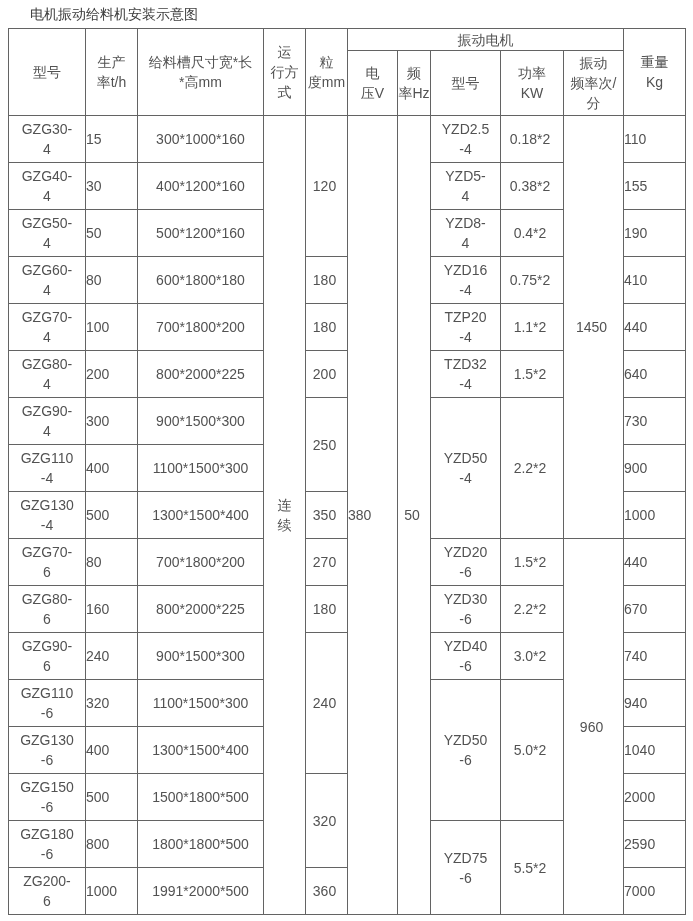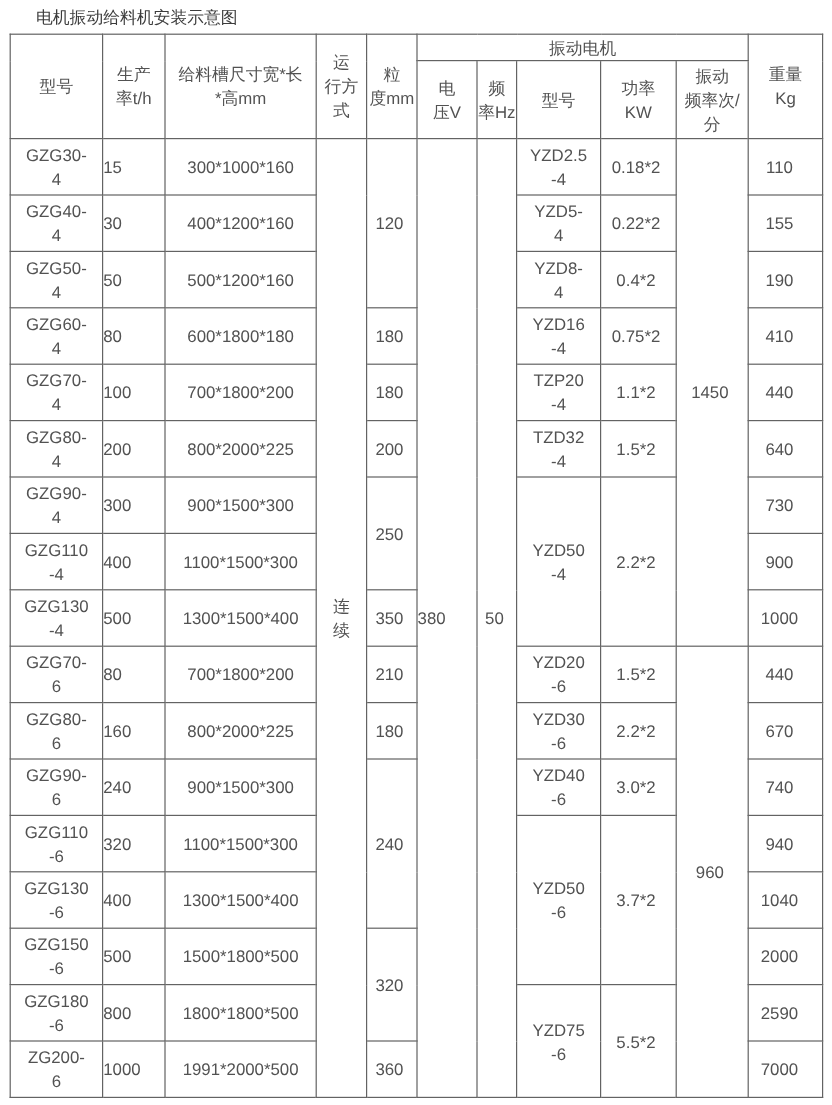--- a/index.html
+++ b/index.html
@@ -21,21 +21,21 @@
     font-size:14px; font-weight:normal; color:#525252;
     line-height:20px; padding:0;
     text-align:center; vertical-align:middle;
     white-space:pre-line; overflow:hidden;
   }
   thead tr.grp-row { height:22px; }
   thead tr.sub-row { height:65px; }
   tbody tr { height:47px; }
   td.num  { text-align:left; padding-right:8px; }
   td.num-t{ padding-right:4px; }
-  td.num-w{ text-align:center; padding-right:10px; }
+  td.num-w{ text-align:left; padding-right:10px; }
 </style>
 </head>
 <body>
 
 <div class="page">
   <div class="title">电机振动给料机安装示意图</div>
 
   <table class="spec">
     <colgroup>
       <col style="width:77px">
@@ -96,21 +96,21 @@
         <td rowspan="9" class="num-t">1450</td>
         <td class="num-w">110</td>
       </tr>
       <tr>
         <td>GZG40-
 4</td>
         <td class="num">30</td>
         <td>400*1200*160</td>
         <td>YZD5-
 4</td>
-        <td class="num-t">0.22*2</td>
+        <td class="num-t">0.38*2</td>
         <td class="num-w">155</td>
       </tr>
       <tr>
         <td>GZG50-
 4</td>
         <td class="num">50</td>
         <td>500*1200*160</td>
         <td>YZD8-
 4</td>
         <td class="num-t">0.4*2</td>
@@ -173,21 +173,21 @@
         <td class="num">500</td>
         <td>1300*1500*400</td>
         <td class="num-t">350</td>
         <td class="num-w">1000</td>
       </tr>
       <tr>
         <td>GZG70-
 6</td>
         <td class="num">80</td>
         <td>700*1800*200</td>
-        <td class="num-t">210</td>
+        <td class="num-t">270</td>
         <td>YZD20
 -6</td>
         <td class="num-t">1.5*2</td>
         <td rowspan="8" class="num-t">960</td>
         <td class="num-w">440</td>
       </tr>
       <tr>
         <td>GZG80-
 6</td>
         <td class="num">160</td>
@@ -209,21 +209,21 @@
         <td class="num-t">3.0*2</td>
         <td class="num-w">740</td>
       </tr>
       <tr>
         <td>GZG110
 -6</td>
         <td class="num">320</td>
         <td>1100*1500*300</td>
         <td rowspan="3">YZD50
 -6</td>
-        <td rowspan="3" class="num-t">3.7*2</td>
+        <td rowspan="3" class="num-t">5.0*2</td>
         <td class="num-w">940</td>
       </tr>
       <tr>
         <td>GZG130
 -6</td>
         <td class="num">400</td>
         <td>1300*1500*400</td>
         <td class="num-w">1040</td>
       </tr>
       <tr>

